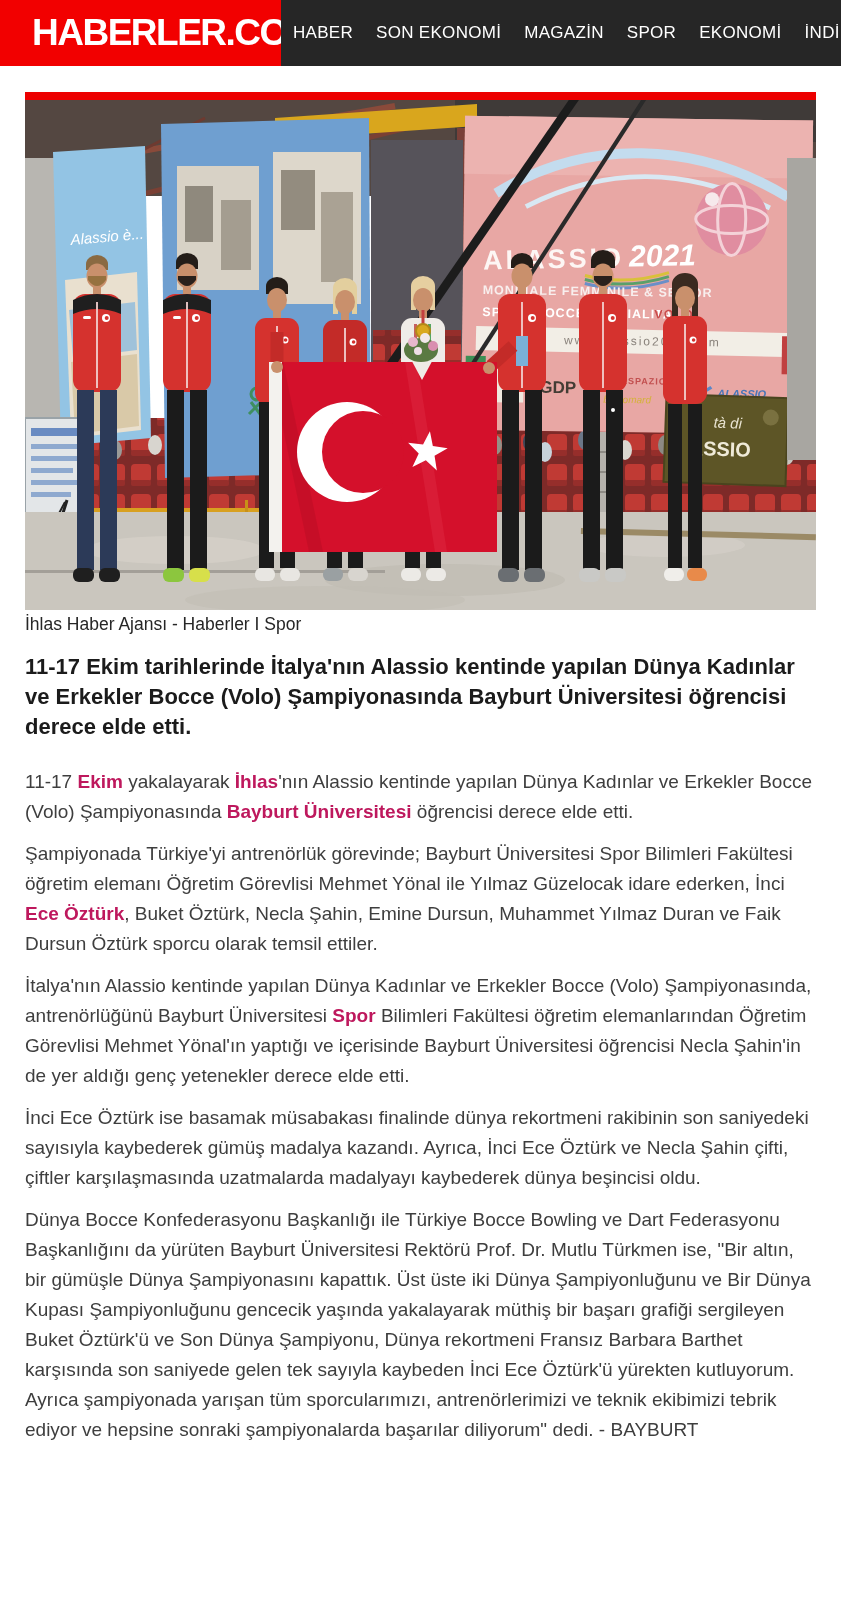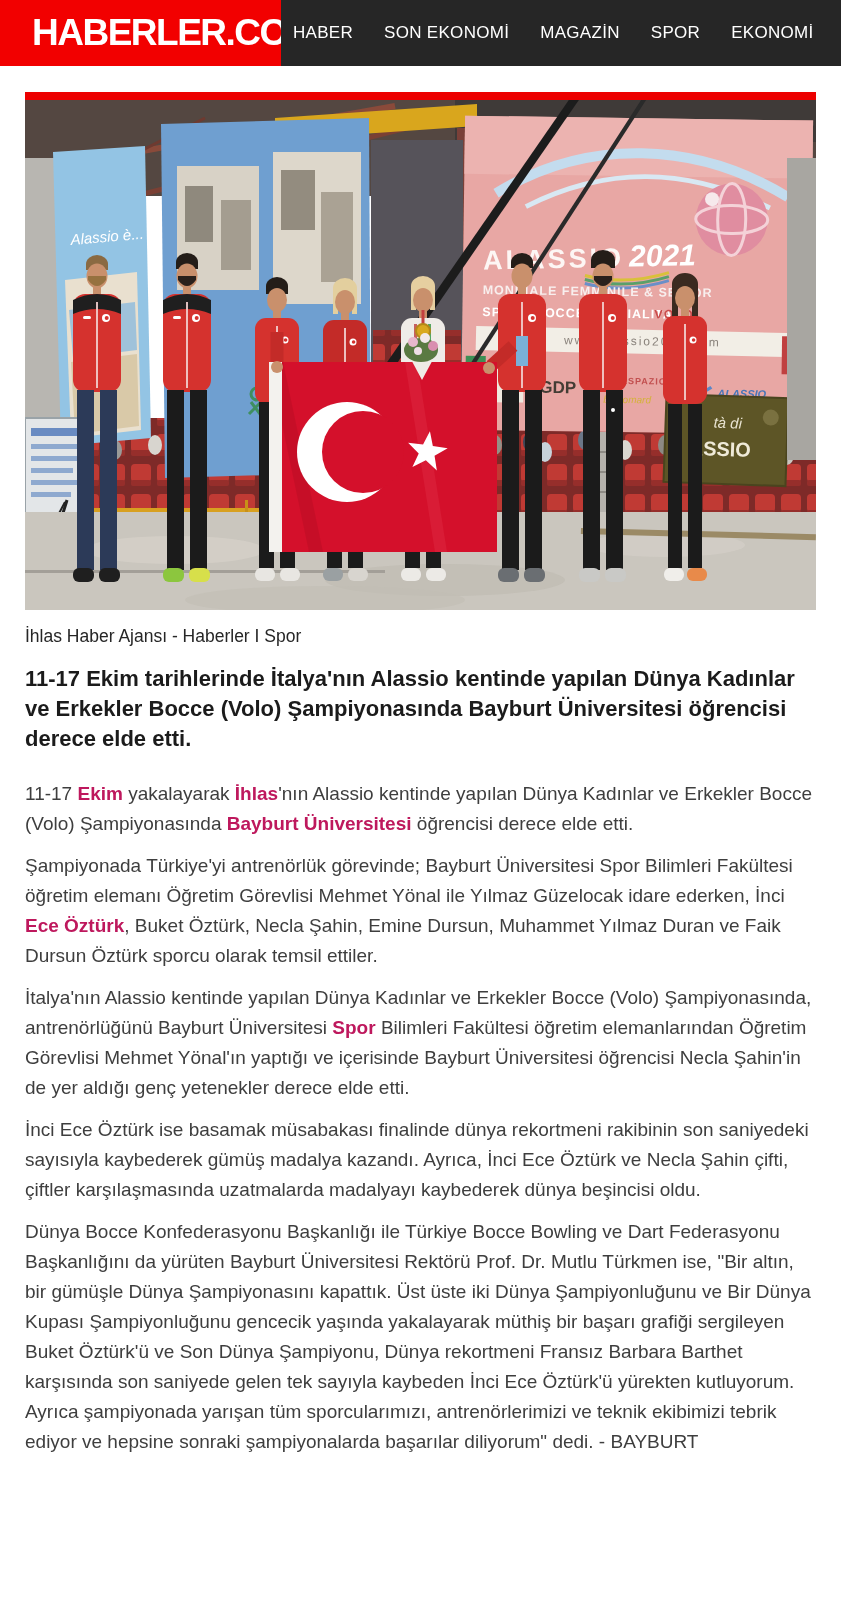--- a/index.html
+++ b/index.html
@@ -4,28 +4,28 @@
 <style>
   html,body{margin:0;padding:0;}
   body{
     width:841px;height:1600px;overflow:hidden;background:#fff;
     font-family:"Liberation Sans",sans-serif;
   }
   
   .site-header{display:flex;height:66px;width:841px;}
   .logo-box{width:281px;background:#f20000;display:flex;align-items:center;padding-left:32px;box-sizing:border-box;cursor:pointer;}
   .logo-text{color:#fff;font-size:37px;font-weight:800;letter-spacing:-1.5px;white-space:nowrap;}
-  .main-nav{flex:1;background:#262626;display:flex;align-items:center;gap:31px;padding-left:12px;overflow:hidden;white-space:nowrap;}
+  .main-nav{flex:1;background:#262626;display:flex;align-items:center;gap:23px;padding-left:12px;overflow:hidden;white-space:nowrap;}
   .nav-item{color:#fff;font-size:17px;letter-spacing:.3px;text-decoration:none;cursor:pointer;}
   
   .content{margin:0 25px;width:791px;}
   .photo-fig{margin:26px 0 0 0;width:791px;}
   .photo-redbar{height:8px;background:#ec0000;}
   .photo-scene{display:block;}
-  .caption{margin-top:12px;font-size:17.5px;line-height:28px;color:#262626;}
+  .caption{font-size:17.5px;line-height:28px;color:#262626;}
   h1.article-title{font-size:22px;line-height:30px;color:#1b1b1b;margin:14px 0 25px 0;font-weight:700;}
   .article-body p{font-size:19px;line-height:30px;color:#3e3e3e;margin:0 0 12px 0;}
   .article-body b{color:#be185d;}
   
   .skin{fill:#c9906c}
   .jacket{fill:#d5322e}
   .jacketDk{fill:#c32b28}
   .hairD{fill:#241d18}
   .hairB{fill:#8a6a42}
   .hairBl{fill:#e3cf9e}

